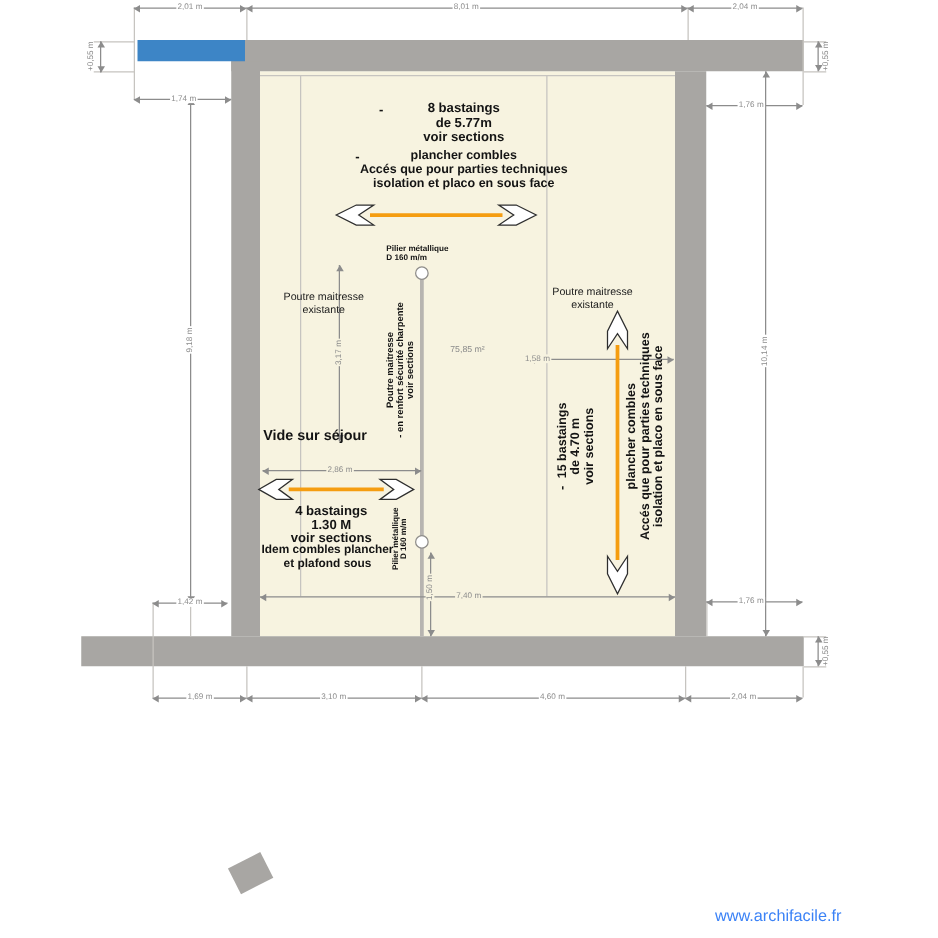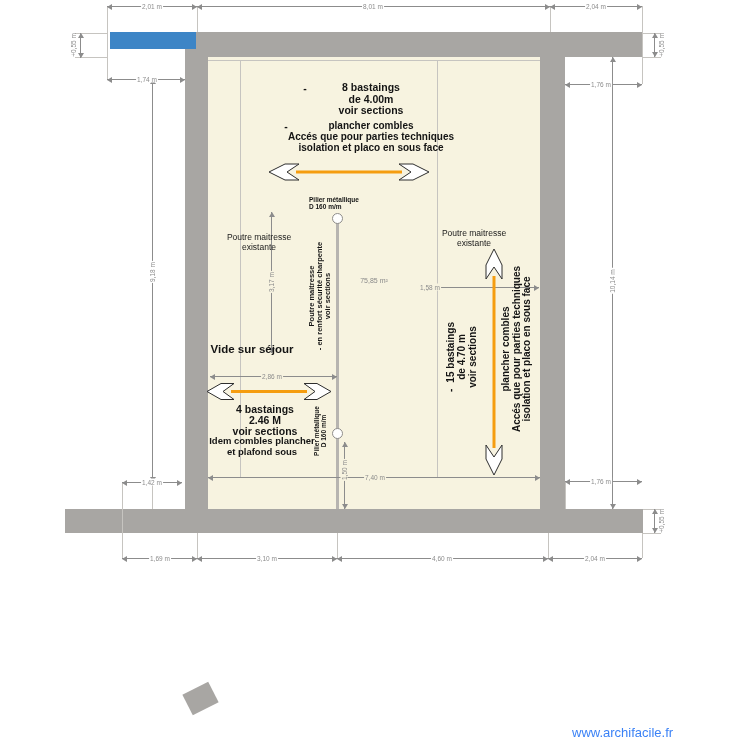--- a/index.html
+++ b/index.html
@@ -115,21 +115,21 @@
   <div class="dt" style="left:152px;top:482px">1,42 m</div>
   <div class="dt" style="left:160px;top:558px">1,69 m</div>
   <div class="dt" style="left:267px;top:558px">3,10 m</div>
   <div class="dt" style="left:442px;top:558px">4,60 m</div>
   <div class="dt" style="left:595px;top:558px">2,04 m</div>
   <div class="dt" style="left:601px;top:481px">1,76 m</div>
 
   <div class="note" style="left:305px;top:88px;font-size:10.5px">-</div>
   <div class="note" style="left:371px;top:99px;font-size:10.5px;line-height:11.5px">
     <div>8 bastaings</div>
-    <div>de 4.00m</div>
+    <div>de 5.77m</div>
     <div>voir sections</div>
   </div>
   <div class="note" style="left:286px;top:126px;font-size:10.5px">-</div>
   <div class="note" style="left:371px;top:136px;font-size:10px;line-height:11px">
     <div>plancher combles</div>
     <div>Accés que pour parties techniques</div>
     <div>isolation et placo en sous face</div>
   </div>
 
   <div class="note" style="left:309px;top:196px;transform:none;text-align:left;font-size:6.5px;line-height:7px">
@@ -151,21 +151,21 @@
     <div>- en renfort sécurité charpente</div>
     <div>voir sections</div>
   </div>
 
   <div class="note plain" style="left:374px;top:280px;font-size:7px;color:#8a8a8a">75,85 m²</div>
 
   <div class="note" style="left:252px;top:349px;font-size:11.5px">Vide sur séjour</div>
 
   <div class="note" style="left:265px;top:420px;font-size:10.5px;line-height:10.8px">
     <div>4 bastaings</div>
-    <div>2.46 M</div>
+    <div>1.30 M</div>
     <div>voir sections</div>
   </div>
   <div class="note" style="left:262px;top:446px;font-size:9.5px;line-height:10.5px">
     <div>Idem combles plancher</div>
     <div>et plafond sous</div>
   </div>
 
   <div class="note rot" style="left:320px;top:431px;font-size:6.5px;line-height:7px">
     <div>Pilier métallique</div>
     <div>D 160 m/m</div>

